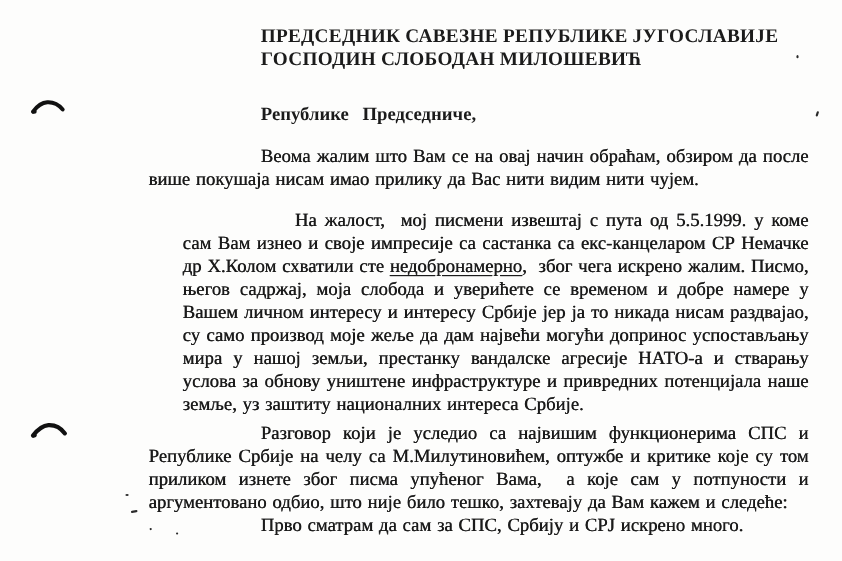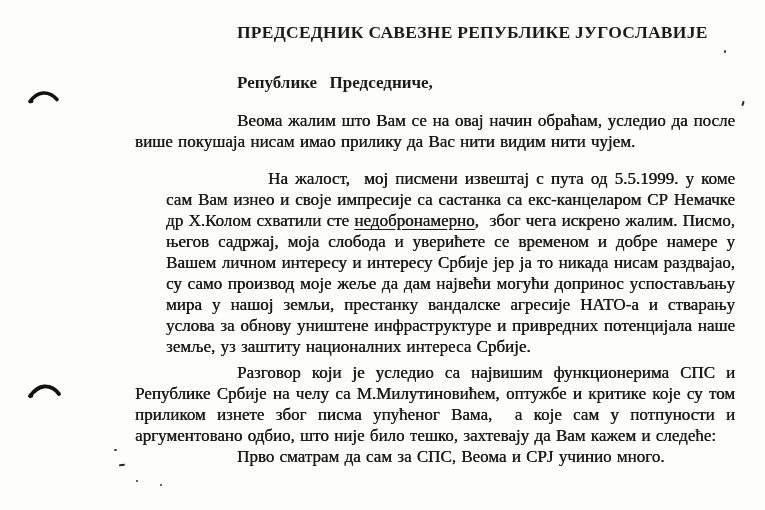--- a/index.html
+++ b/index.html
@@ -99,26 +99,27 @@
   <div class="speck speck-2"></div>
   <div class="speck speck-3"></div>
   <div class="speck speck-4"></div>
   <div class="speck speck-5"></div>
   <div class="speck speck-6"></div>
 
   <div class="letter">
 
     <div>
       <div class="recipient-line">ПРЕДСЕДНИК САВЕЗНЕ РЕПУБЛИКЕ ЈУГОСЛАВИЈЕ</div>
+      <div class="recipient-line">ГОСПОДИН СЛОБОДАН МИЛОШЕВИЋ</div>
     </div>
 
     <div class="salutation">Републике  Председниче,</div>
 
-    <div class="para p1">Веома жалим што Вам се на овај начин обраћам, уследио да после више покушаја нисам имао прилику да Вас нити видим нити чујем.</div>
+    <div class="para p1">Веома жалим што Вам се на овај начин обраћам, обзиром да после више покушаја нисам имао прилику да Вас нити видим нити чујем.</div>
 
     <div class="para p2"><span>На жалост,  мој писмени извештај с пута од 5.5.1999. у коме сам Вам изнео и своје импресије са састанка са екс-канцеларом СР Немачке др Х.Колом схватили сте </span><span class="u">недобронамерно</span><span>,  због чега искрено жалим. Писмо, његов садржај, моја слобода и уверићете се временом и добре намере у Вашем личном интересу и интересу Србије јер ја то никада нисам раздвајао, су само производ моје жеље да дам највећи могући допринос успостављању мира у нашој земљи, престанку вандалске агресије НАТО-а и стварању услова за обнову уништене инфраструктуре и привредних потенцијала наше земље, уз заштиту националних интереса Србије.</span></div>
 
     <div class="para p3">Разговор који је уследио са највишим функционерима СПС и Републике Србије на челу са М.Милутиновићем, оптужбе и критике које су том приликом изнете због писма упућеног Вама,  а које сам у потпуности и аргументовано одбио, што није било тешко, захтевају да Вам кажем и следеће:</div>
 
-    <div class="para p4">Прво сматрам да сам за СПС, Веома и СРЈ учинио много.</div>
+    <div class="para p4">Прво сматрам да сам за СПС, Србију и СРЈ искрено много.</div>
 
   </div>
 </div>
 
 </body></html>

